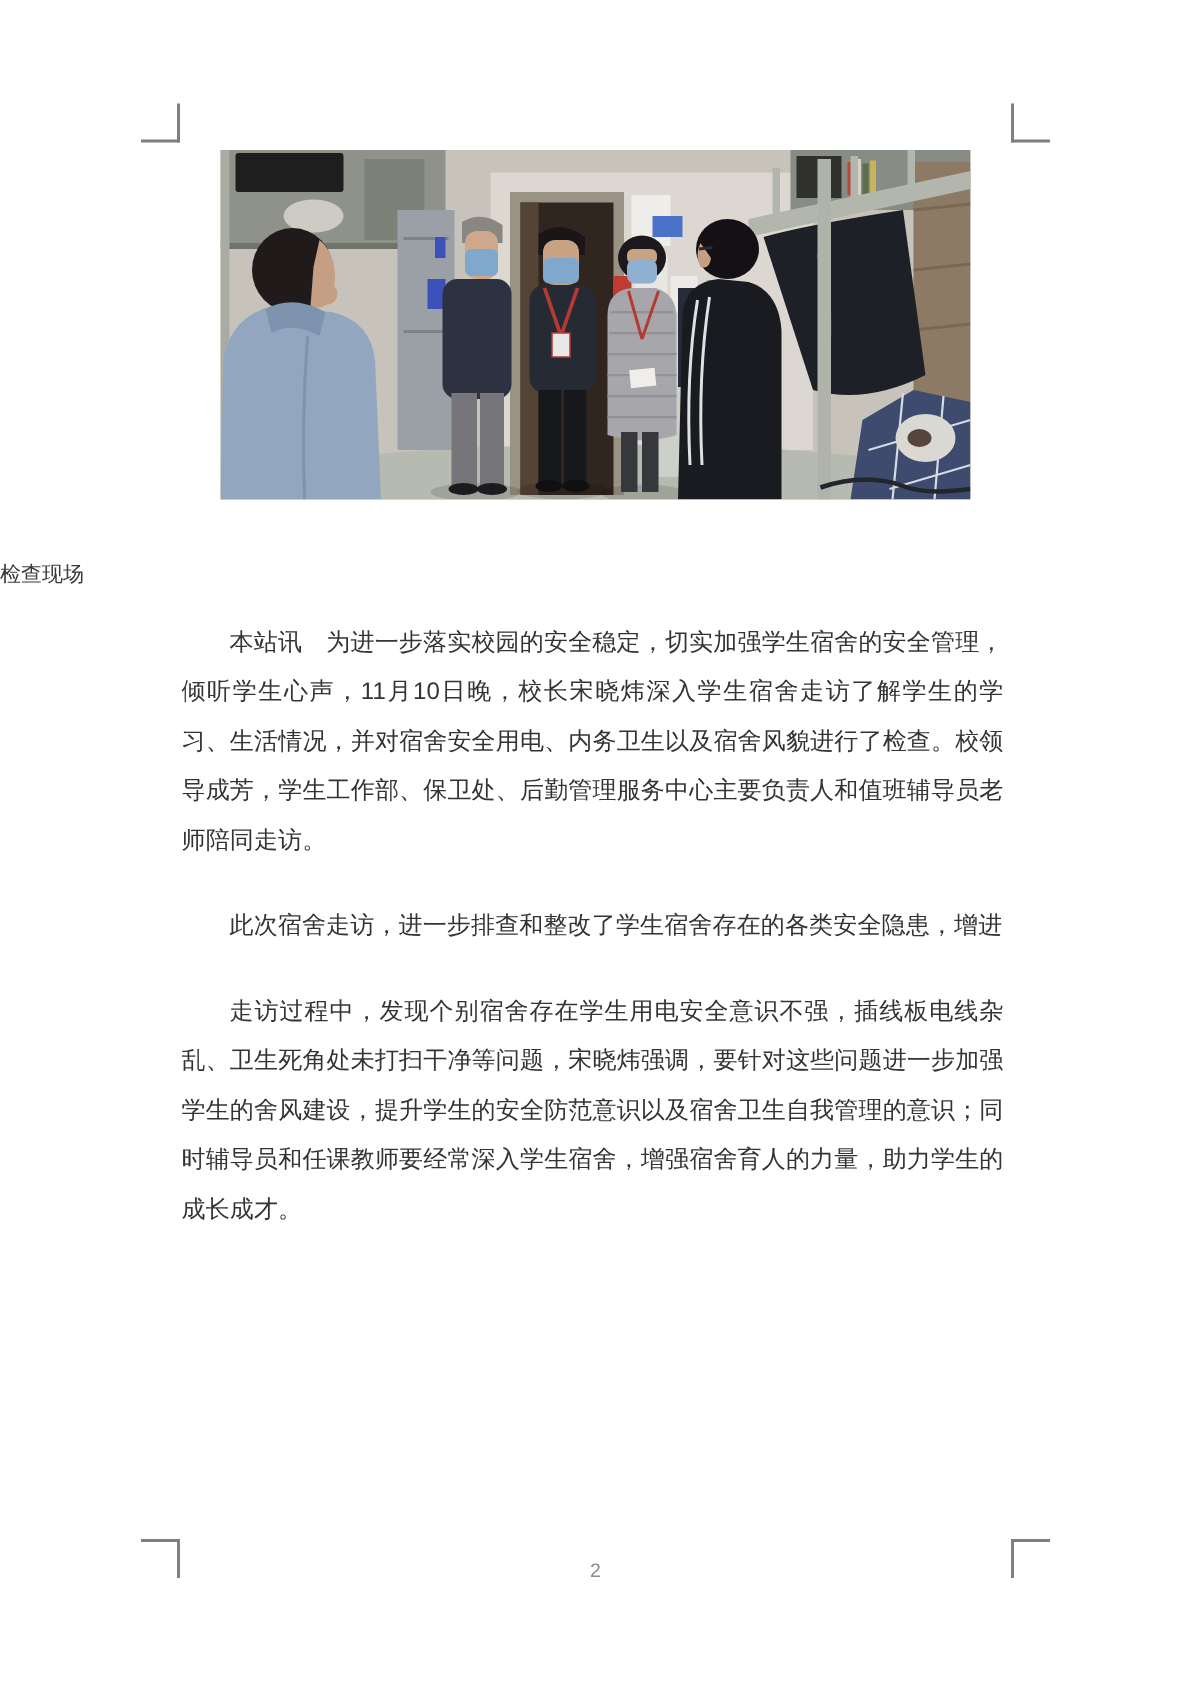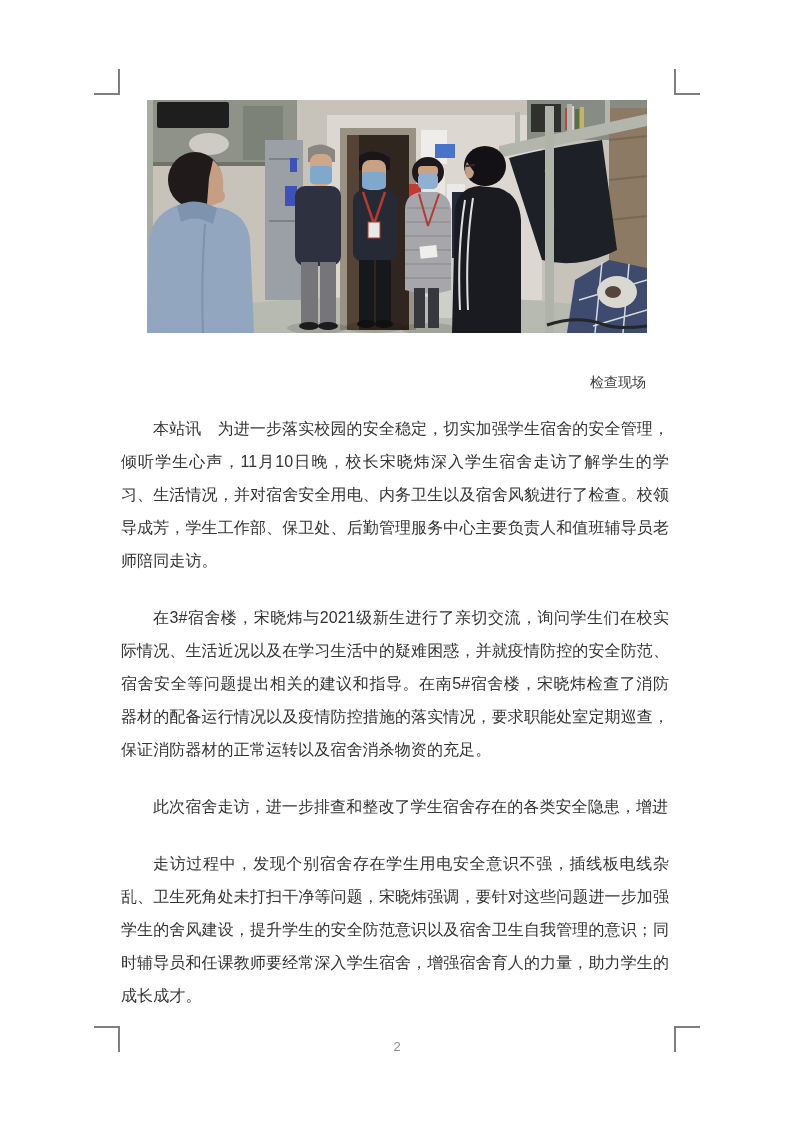--- a/index.html
+++ b/index.html
@@ -18,21 +18,21 @@
   .crop-mark.br{left:674px;top:1026px;border-left:2px solid #7f7f7f;border-top:2px solid #7f7f7f;}
 
   .photo{
     position:absolute;left:147px;top:100px;width:500px;height:233px;
     margin:0;overflow:hidden;background:#b9b5ad;
   }
   .photo svg{display:block;}
 
   .caption{
     position:absolute;left:0;top:372px;width:646px;
-    text-align:right;font-size:14px;line-height:20px;color:#3a3a3a;
+    text-align:left;font-size:14px;line-height:20px;color:#3a3a3a;
   }
 
   .article{
     position:absolute;left:121px;top:412px;width:548px;
     color:#333333;
   }
   .article p{
     margin:0 0 24px 0;
     font-size:16px;line-height:33px;
     text-align:justify;text-justify:inter-ideograph;
@@ -183,20 +183,19 @@
         <path d="M30 106 Q48 96 70 108 L66 124 Q48 114 34 122 Z" fill="#7e93ad"></path>
         <path d="M58 124 Q54 180 56 233" stroke="#7e93ad" stroke-width="2" fill="none"></path>
       </g>
     </svg>
   </figure>
 
   <div class="caption">检查现场</div>
 
   <div class="article">
     <p>本站讯　为进一步落实校园的安全稳定，切实加强学生宿舍的安全管理，倾听学生心声，11月10日晚，校长宋晓炜深入学生宿舍走访了解学生的学习、生活情况，并对宿舍安全用电、内务卫生以及宿舍风貌进行了检查。校领导成芳，学生工作部、保卫处、后勤管理服务中心主要负责人和值班辅导员老师陪同走访。</p>
-    <p>在3#宿舍楼，宋晓炜与2021级新生进行了亲切交流，询问学生们在校实际情况、生活近况以及在学习生活中的疑难困惑，并就疫情防控的安全防范、宿舍安全等问题提出相关的建议和指导。在南5#宿舍楼，宋晓炜检查了消防器材的配备运行情况以及疫情防控措施的落实情况，要求职能处室定期巡查，保证消防器材的正常运转以及宿舍消杀物资的充足。</p>
     <p>此次宿舍走访，进一步排查和整改了学生宿舍存在的各类安全隐患，增进</p>
     <p>走访过程中，发现个别宿舍存在学生用电安全意识不强，插线板电线杂乱、卫生死角处未打扫干净等问题，宋晓炜强调，要针对这些问题进一步加强学生的舍风建设，提升学生的安全防范意识以及宿舍卫生自我管理的意识；同时辅导员和任课教师要经常深入学生宿舍，增强宿舍育人的力量，助力学生的成长成才。</p>
   </div>
 
   <div class="page-number">2</div>
 
 </div>
 
 </body></html>

